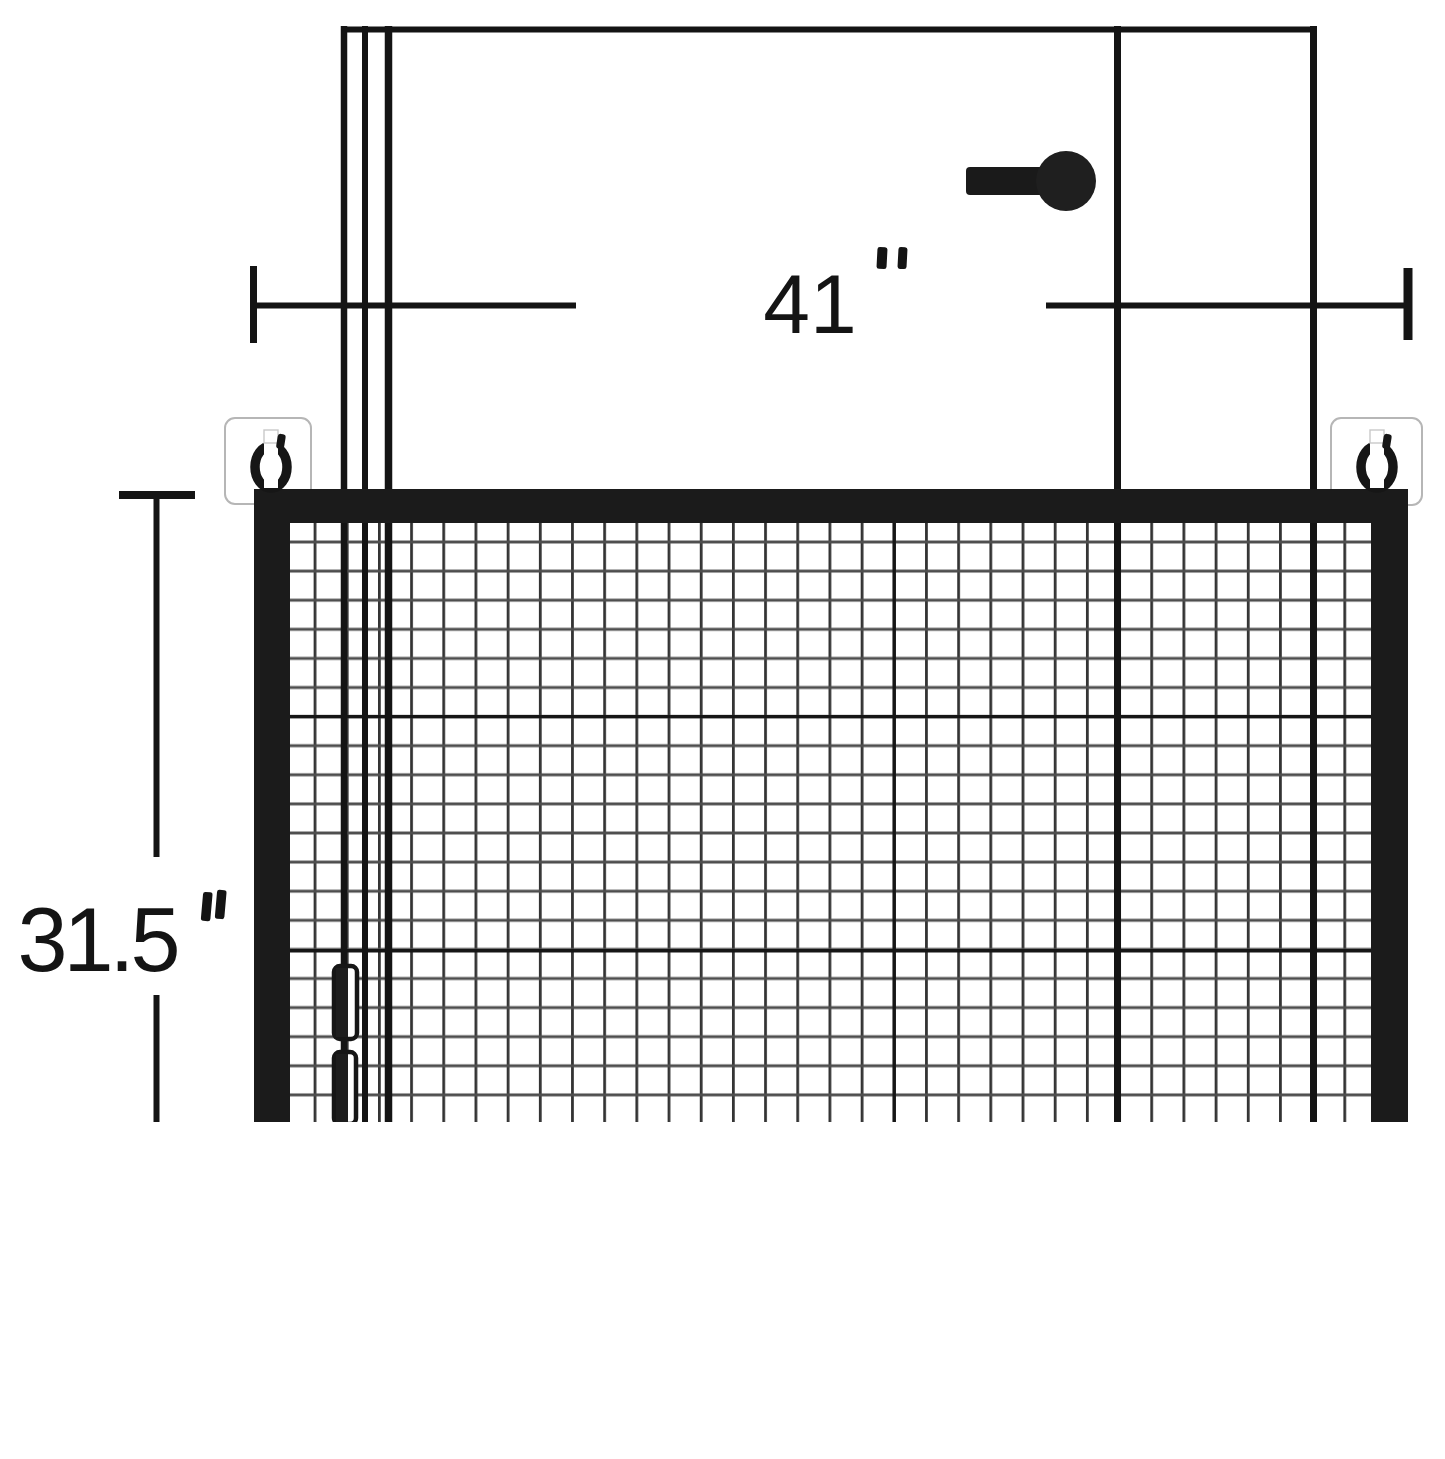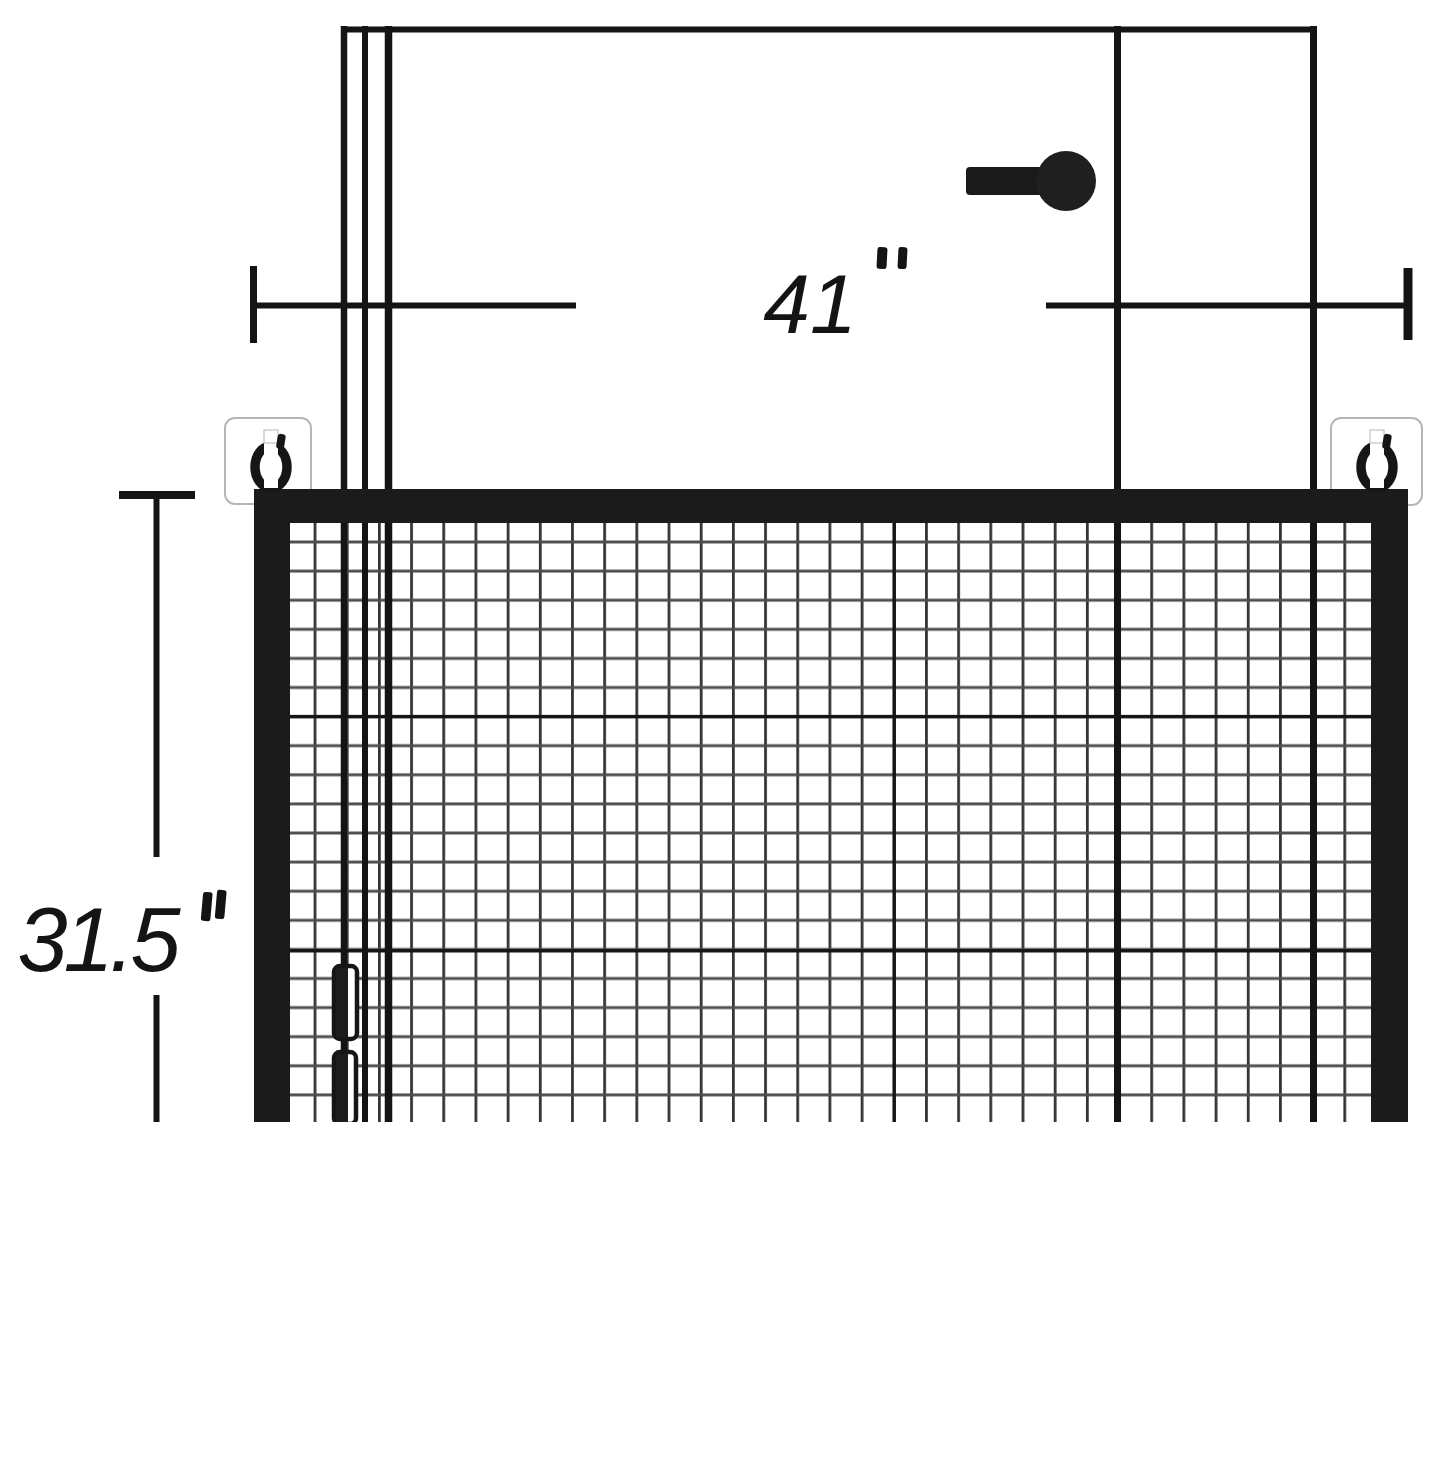--- a/index.html
+++ b/index.html
@@ -1,17 +1,17 @@
 <!DOCTYPE html>
 <html><head>
 <meta charset="utf-8">
 <style>
   html,body{margin:0;padding:0;background:#fff;}
   #page{position:relative;width:1445px;height:1122px;background:#f9a8d4;overflow:hidden;
-        font-family:"Liberation Sans", sans-serif;font-style:italic;}
+        font-family:"Liberation Sans", sans-serif;}
   svg{position:absolute;left:0;top:0;}
 </style>
 </head>
 <body>
 <div id="page">
 <svg width="1445" height="1459" viewBox="0 0 1445 1459">
 <defs>
   <pattern id="mesh" width="32.18" height="29.1" patternUnits="userSpaceOnUse" x="299" y="527.45">
     <line x1="16" y1="-1" x2="16" y2="31" stroke="#333333" stroke-width="2.8"></line>
     <line x1="-1" y1="14.55" x2="34" y2="14.55" stroke="#4e4e4e" stroke-width="2.7"></line>

